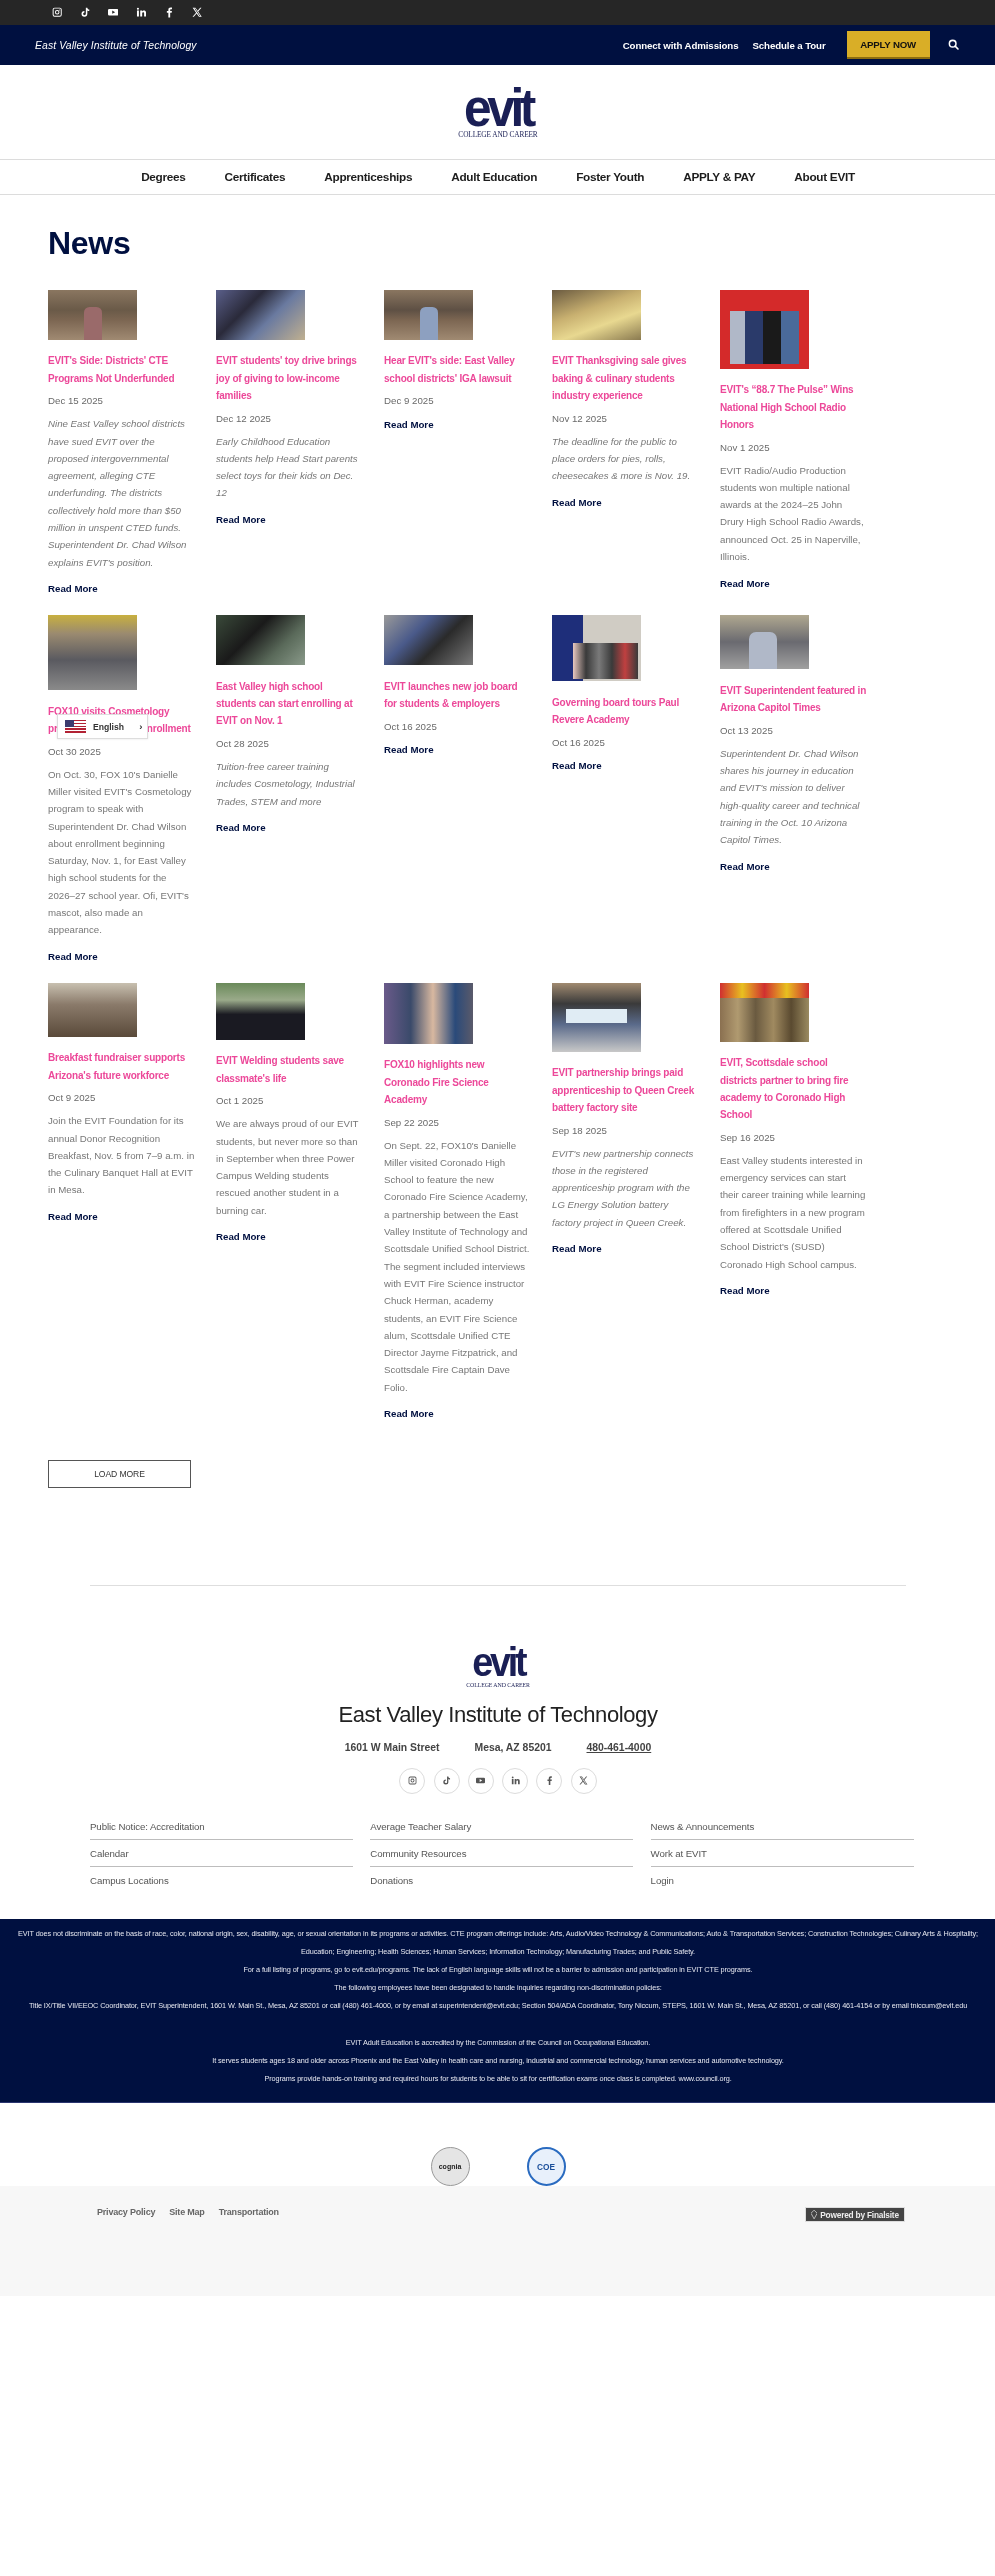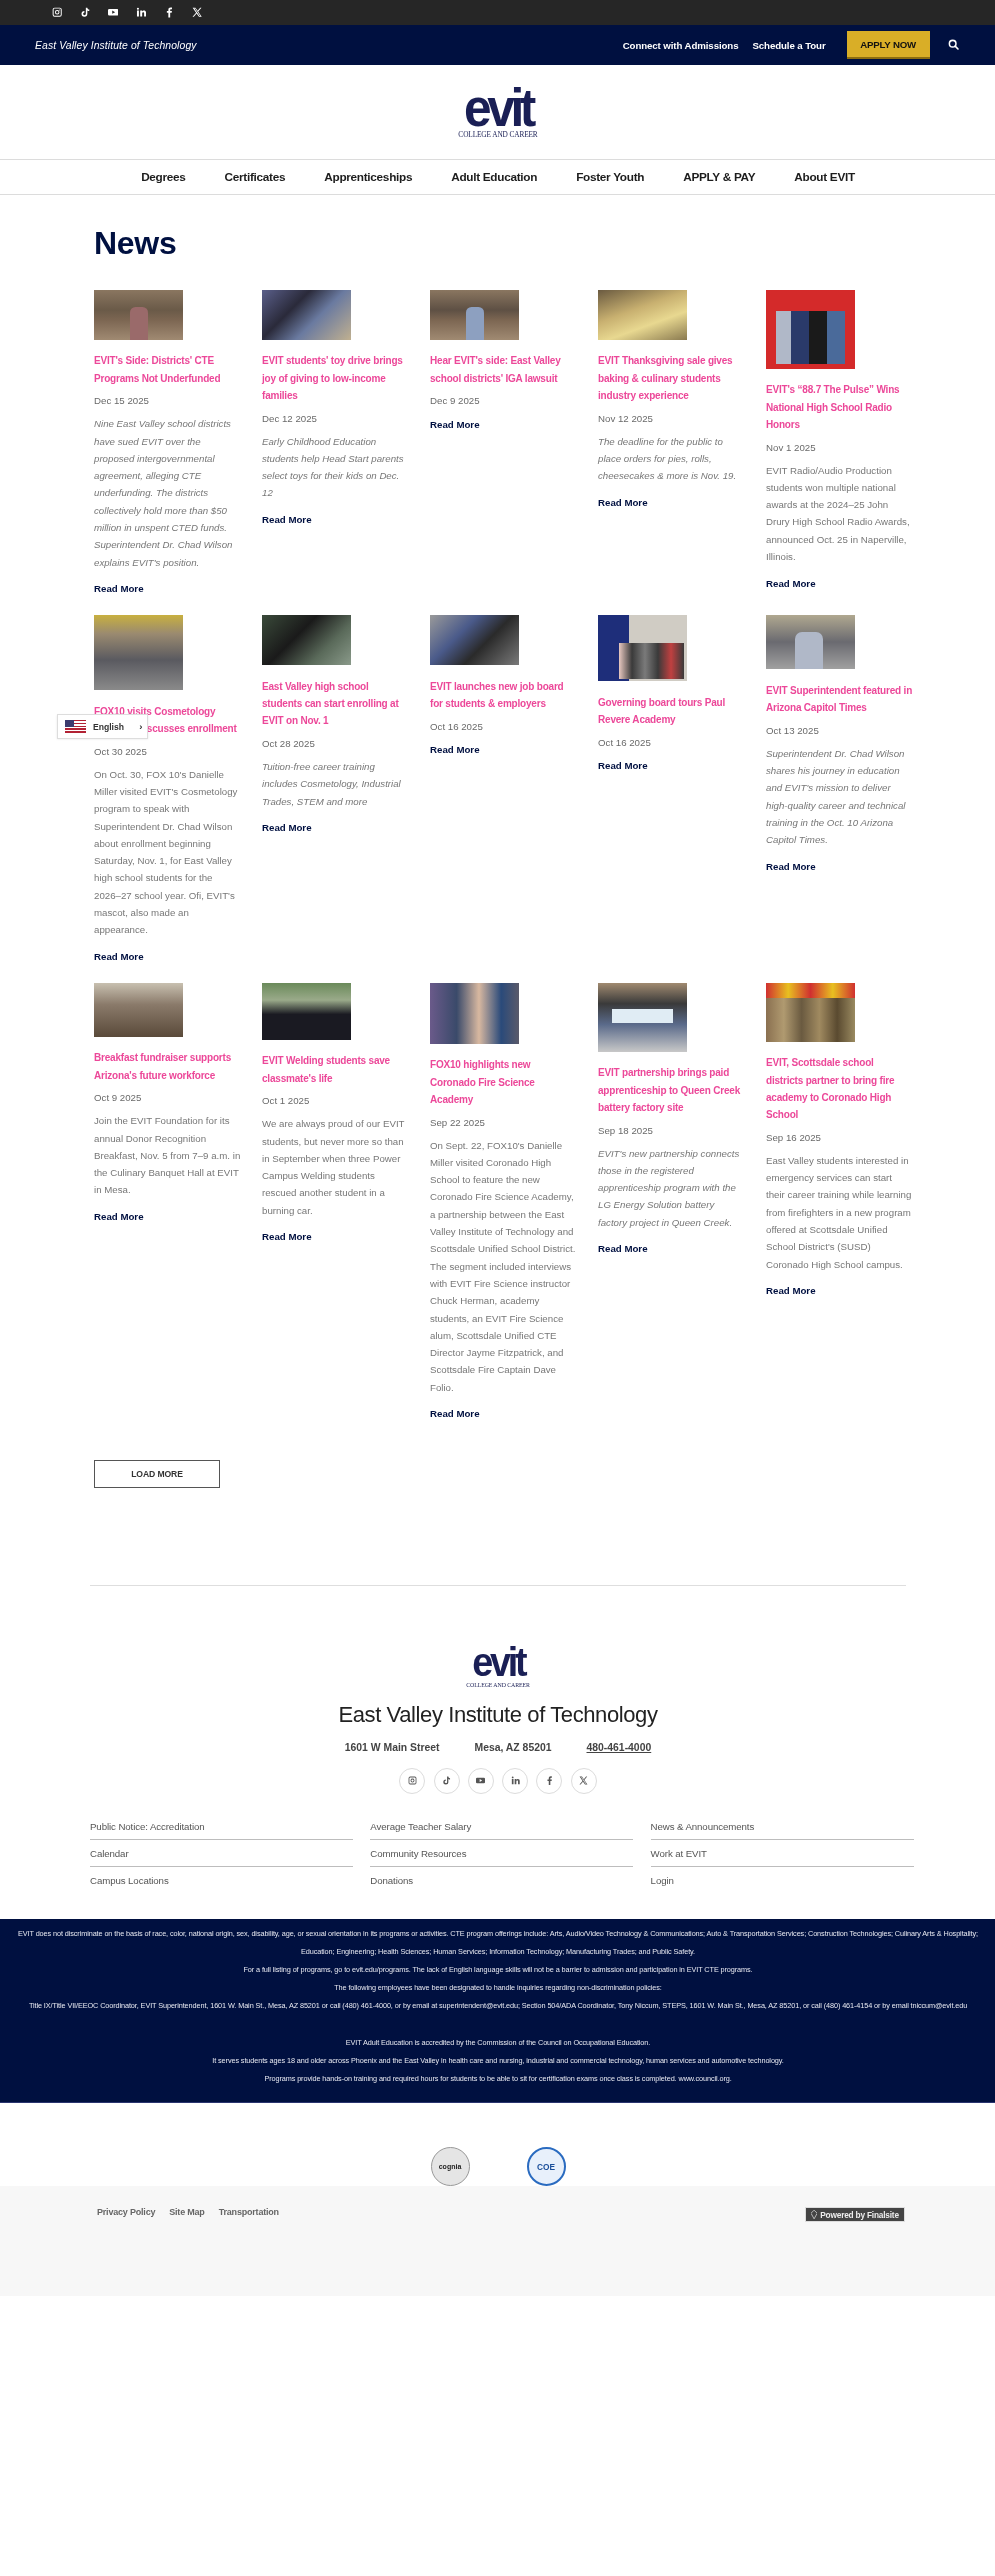--- a/index.html
+++ b/index.html
@@ -25,36 +25,36 @@
   .logo { display: flex; flex-direction: column; align-items: center; cursor: pointer; }
   .logo-word { font-family: "Liberation Sans", sans-serif; font-weight: bold; color: #1a1f55; font-size: 54px; line-height: 44px; letter-spacing: -4.8px; transform: scaleX(0.92); }
   .logo-sub { font-family: "Liberation Serif", serif; color: #1a1f55; font-size: 7.3px; letter-spacing: -0.1px; margin-top: 1.4px; }
 
   
   .main-nav { height: 36px; border-top: 1.4px solid #dcdcdc; border-bottom: 1.4px solid #dcdcdc; display: flex; align-items: center; justify-content: center; gap: 0; }
   .nav-item { font-weight: bold; font-size: 11.8px; color: #1d1d1d; cursor: pointer; letter-spacing: -0.3px; }
   .nav-item + .nav-item { margin-left: 39px; }
 
   
-  .news { padding: 0 94px; }
+  .news { padding: 0 48px; }
   .page-title { font-size: 32px; font-weight: bold; color: #001040; margin-top: 28px; letter-spacing: -0.3px; height: 41px; line-height: 41px; }
   .grid { display: grid; grid-template-columns: repeat(5, 147px); column-gap: 21px; margin-top: 26px; }
   .card { margin-bottom: 21px; }
   .thumb { width: 89px; height: 50px; display: block; position: relative; overflow: hidden; cursor: pointer; }
   .thumb.tall { height: 66px; }
   .thumb.square { height: 79px; width: 89px; }
   .thumb.mid { height: 61px; }
   .thumb.sm { height: 54px; }
   .card-title { font-size: 10px; font-weight: bold; line-height: 17.3px; color: #ec4899; margin-top: 12.4px; letter-spacing: -0.2px; cursor: pointer; }
   .card-date { font-size: 9.7px; color: #6a6a6a; margin-top: 8.3px; }
   .card-summary { font-size: 9.7px; color: #777777; line-height: 17.3px; margin-top: 9px; }
   .card-summary.italic { font-style: italic; }
   .read-more { font-size: 9.7px; font-weight: bold; color: #001040; margin-top: 12.4px; display: inline-block; cursor: pointer; }
 
-  .load-more { width: 126px; height: 28px; border: 0.7px solid #555; display: flex; align-items: center; justify-content: center; font-size: 8.6px; font-weight: bold; color: #333; margin-top: 19.4px; cursor: pointer; letter-spacing: -0.1px; background: #fff; }
+  .load-more { width: 143px; height: 28px; border: 0.7px solid #555; display: flex; align-items: center; justify-content: center; font-size: 8.6px; font-weight: normal; color: #333; margin-top: 19.4px; cursor: pointer; letter-spacing: -0.1px; background: #fff; }
 
   .section-divider { margin: 97px 90px 0; height: 1.4px; background: #dedede; }
 
   
   .footer-top { display: flex; flex-direction: column; align-items: center; padding-top: 59px; }
   .footer-logo .logo-word { font-size: 41px; line-height: 35px; letter-spacing: -3.5px; }
   .footer-logo .logo-sub { font-size: 5.9px; }
   .footer-name { font-size: 22px; color: #222; margin-top: 14px; letter-spacing: -0.4px; }
   .footer-addr { display: flex; gap: 35px; margin-top: 14px; font-size: 10.4px; color: #444; font-weight: bold; }
   .footer-addr .phone { text-decoration: underline; cursor: pointer; }

